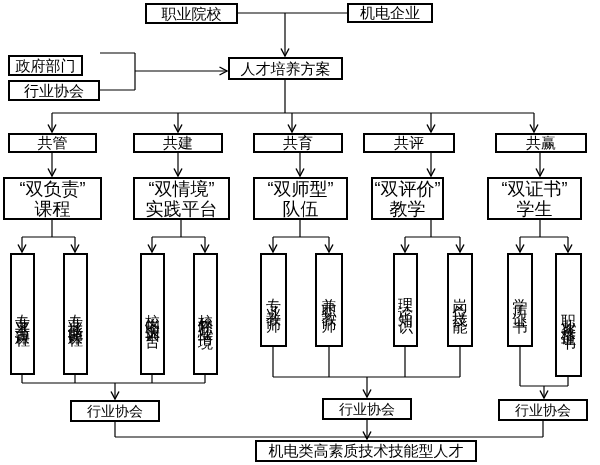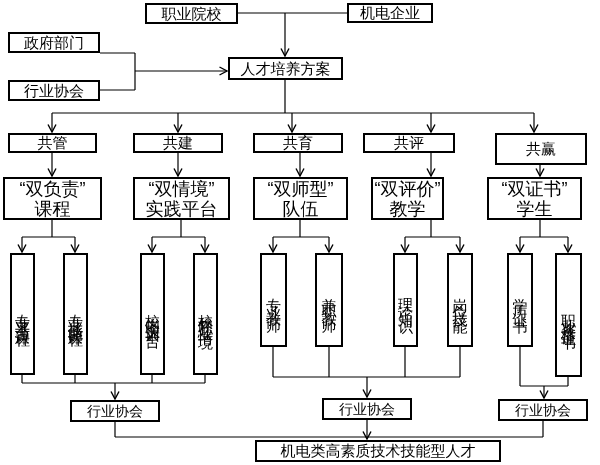--- a/index.html
+++ b/index.html
@@ -73,30 +73,30 @@
       <path d="M115,383 V399"></path>
         <path d="M367,377 V397"></path>
         <path d="M544,386 V398"></path>
       <path d="M367,420 V439"></path>
     </g>
   </svg>
 
   <div class="box" style="left:145px;top:3px;width:93px;height:21px">职业院校</div>
   <div class="box" style="left:347px;top:3px;width:86px;height:20px">机电企业</div>
 
-  <div class="box" style="left:8px;top:32px;width:92px;height:21px">政府部门</div>
+  <div class="box" style="left:8px;top:55px;width:75px;height:21px">政府部门</div>
   <div class="box" style="left:8px;top:80px;width:92px;height:21px">行业协会</div>
 
   <div class="box" style="left:228px;top:57px;width:115px;height:23px">人才培养方案</div>
 
   <div class="box" style="left:8px;top:133px;width:89px;height:20px">共管</div>
   <div class="box" style="left:133px;top:133px;width:90px;height:20px">共建</div>
   <div class="box" style="left:253px;top:133px;width:90px;height:20px">共育</div>
   <div class="box" style="left:363px;top:133px;width:92px;height:20px">共评</div>
-  <div class="box" style="left:495px;top:133px;width:92px;height:32px">共赢</div>
+  <div class="box" style="left:495px;top:133px;width:92px;height:20px">共赢</div>
 
   <div class="box sub" style="left:3px;top:177px;width:99px;height:43px">
     <div>
         <div>“双负责”</div>
          <div>课程</div>
       </div>
   </div>
   <div class="box sub" style="left:133px;top:177px;width:97px;height:43px">
     <div>
         <div>“双情境”</div>
@@ -130,15 +130,15 @@
   <div class="box vbox ls-short" style="left:315px;top:253px;width:28px;height:94px">兼职教师</div>
   <div class="box vbox ls-short" style="left:393px;top:253px;width:25px;height:94px">理论知识</div>
   <div class="box vbox ls-short" style="left:447px;top:253px;width:26px;height:94px">岗位技能</div>
   <div class="box vbox ls-short" style="left:507px;top:253px;width:26px;height:94px">学历证书</div>
   <div class="box vbox ls-tall" style="left:555px;top:253px;width:27px;height:124px">职业资格证书</div>
 
   <div class="box small" style="left:70px;top:400px;width:90px;height:22px">行业协会</div>
   <div class="box small" style="left:322px;top:398px;width:90px;height:22px">行业协会</div>
   <div class="box small" style="left:498px;top:399px;width:90px;height:22px">行业协会</div>
 
-  <div class="box" style="left:255px;top:440px;width:246px;height:22px">机电类高素质技术技能型人才</div>
+  <div class="box" style="left:255px;top:440px;width:222px;height:22px">机电类高素质技术技能型人才</div>
 
 </div>
 
 </body></html>

